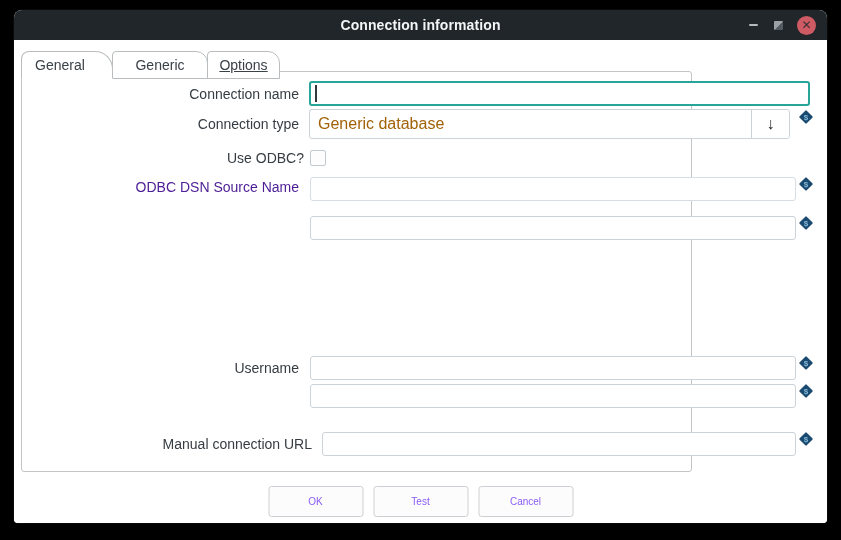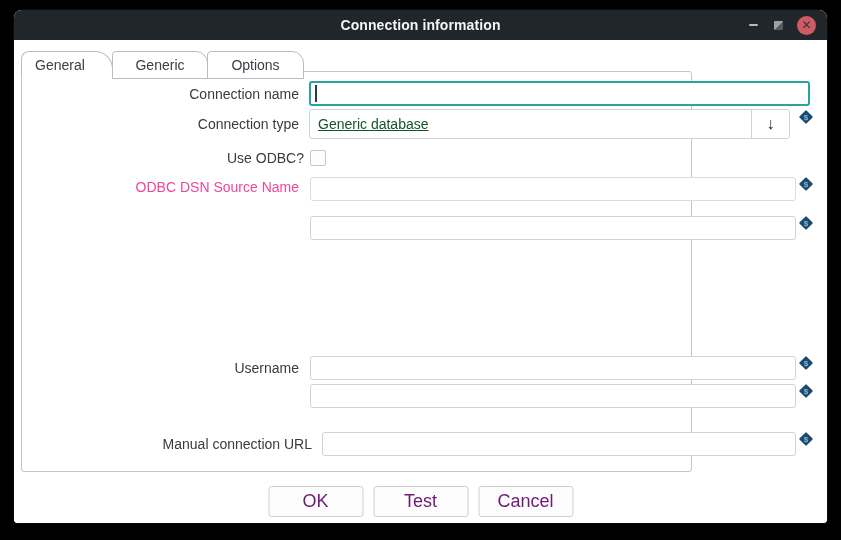--- a/index.html
+++ b/index.html
@@ -48,48 +48,48 @@
   
   .tabs{position:absolute;left:7px;top:3px;height:29px;display:flex;z-index:3;margin-top:8px;}
   .tab{
     position:relative;height:28px;margin-right:-1px;
     background:#fff;border:1px solid #b9bdbf;border-bottom:1px solid #b9bdbf;
     display:flex;align-items:center;justify-content:center;
     font-size:14px;color:#3a4147;box-sizing:border-box;
   }
   .tab-general{width:92px;border-radius:8px 18px 0 0;padding-right:14px;z-index:2;}
   .tab-advanced{width:96px;border-radius:4px 12px 0 0;}
-  .tab-options{width:97px;border-radius:4px 12px 0 0;}
+  .tab-options{width:73px;border-radius:4px 12px 0 0;text-decoration:underline;}
   .tab.active{border-bottom-color:#ffffff;}
   
   .panel{
     position:absolute;left:7px;top:31px;width:671px;height:401px;
     border:1px solid #c2c5c8;border-radius:3px;background:#fff;
     box-sizing:border-box;z-index:1;
   }
   .flabel{
     position:absolute;left:0;width:277px;text-align:right;
     font-size:14px;color:#363c42;height:18px;line-height:18px;
   }
-  .flabel.disabled{color:#ec4899;}
+  .flabel.disabled{color:#4c1d95;}
   .tinput{
     position:absolute;box-sizing:border-box;background:#fff;
     border:1px solid #ccd4da;border-radius:3px;
     font-family:"Liberation Sans","DejaVu Sans",sans-serif;
     font-size:14px;color:#363c42;padding:0 7px;outline:none;
   }
   .tinput.focused{border:2px solid #27a598;}
   .caret{position:absolute;left:293px;top:13px;width:2px;height:17px;background:#32383d;z-index:2;}
   
   .combo{
     position:absolute;left:287px;top:37px;width:481px;height:30px;
     border:1px solid #ccd4da;border-radius:3px;background:#fff;
     box-sizing:border-box;display:flex;align-items:center;
   }
-  .combo-value{flex:1;font-size:14px;color:#14532d;padding-left:8px;text-decoration:underline;}
+  .combo-value{flex:1;font-size:16px;color:#a16207;padding-left:8px;}
   .combo-btn{
     width:38px;height:100%;border-left:1px solid #ccd4da;background:#fff;
     border-radius:0 3px 3px 0;display:flex;align-items:center;justify-content:center;
     font-size:16px;color:#24292e;box-sizing:border-box;
   }
   
   .checkbox{
     position:absolute;left:288px;top:78px;width:16px;height:16px;
     border:1px solid #c2cad0;border-radius:2px;background:#fdfdfd;box-sizing:border-box;
   }
@@ -104,21 +104,21 @@
     display:flex;align-items:center;justify-content:center;
     font-size:8px;font-weight:700;color:#85b7d9;
   }
   
   .button-row{
     position:absolute;left:50%;transform:translateX(-50%);top:446px;
     display:flex;gap:10px;
   }
   .btn{
     width:95px;height:31px;background:#fcfcfc;border:1px solid #ccd0d4;
-    border-radius:3px;font-size:18px;color:#701a75;
+    border-radius:3px;font-size:10px;color:#8b5cf6;
     display:flex;align-items:center;justify-content:center;box-sizing:border-box;
   }
 </style>
 </head>
 <body>
 
 <div class="window">
 
   <div class="titlebar">
     <span class="title">Connection information</span>

